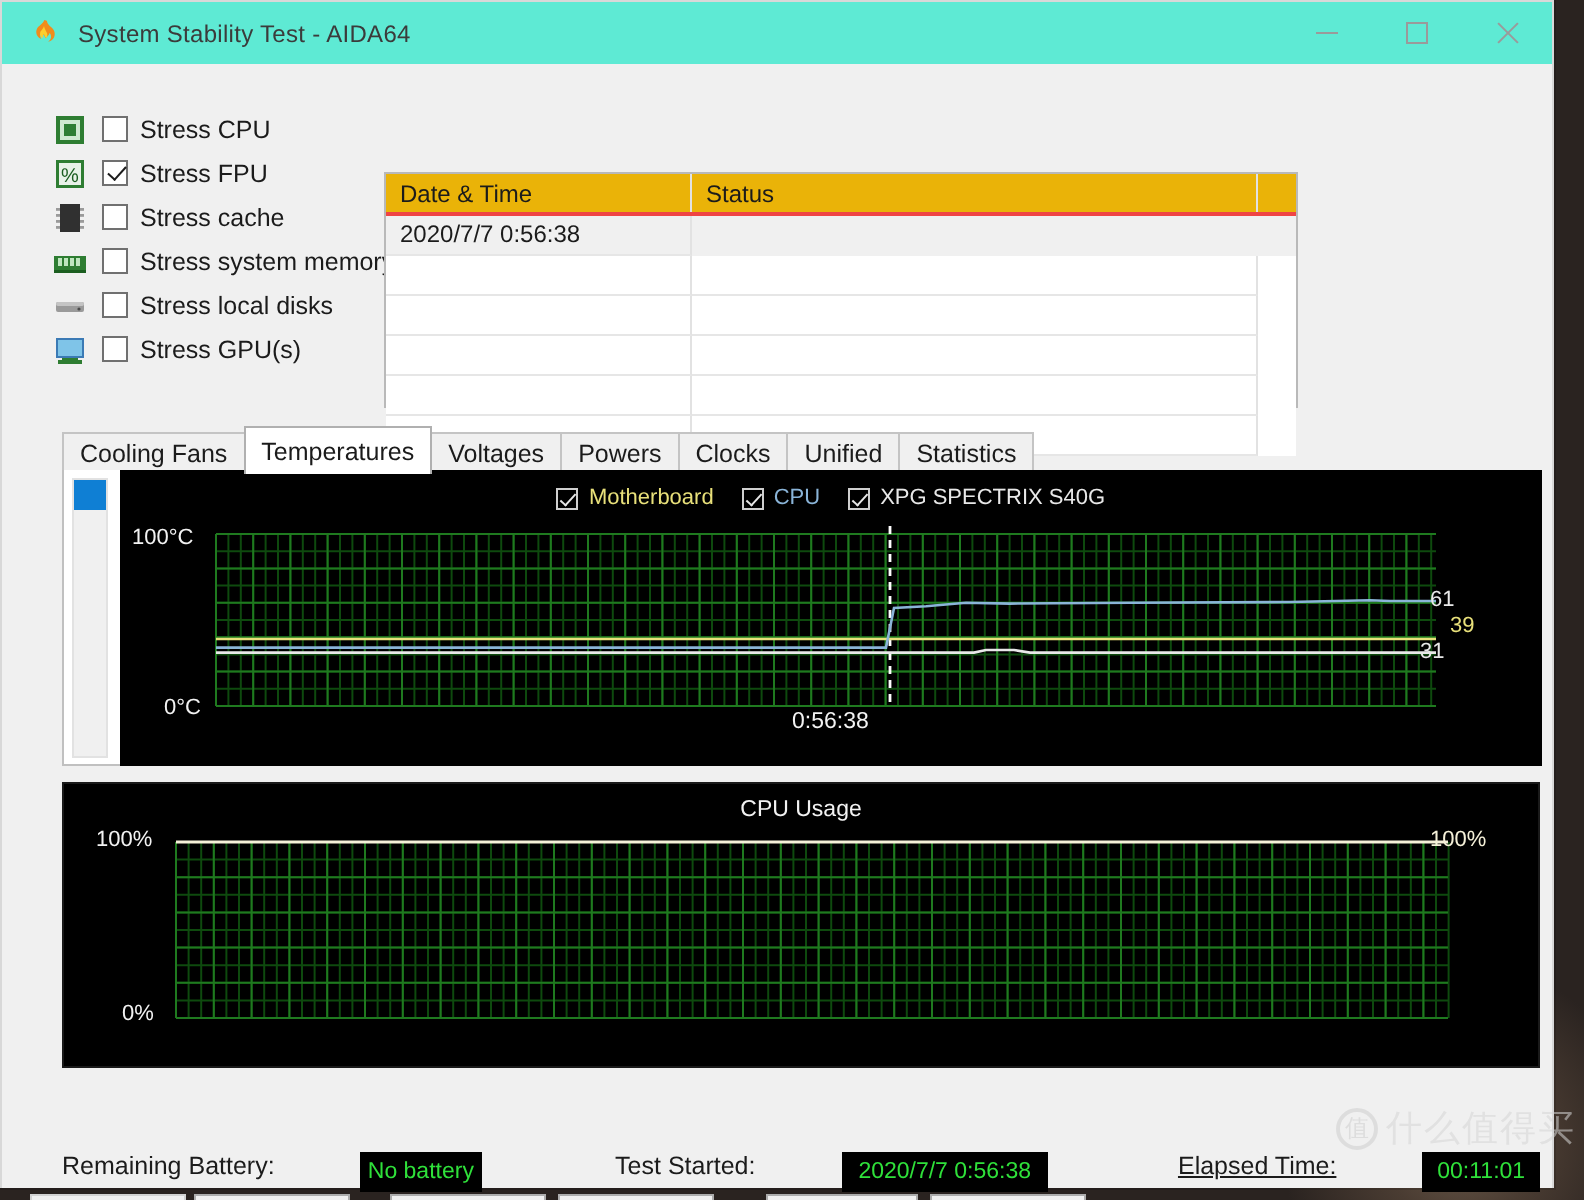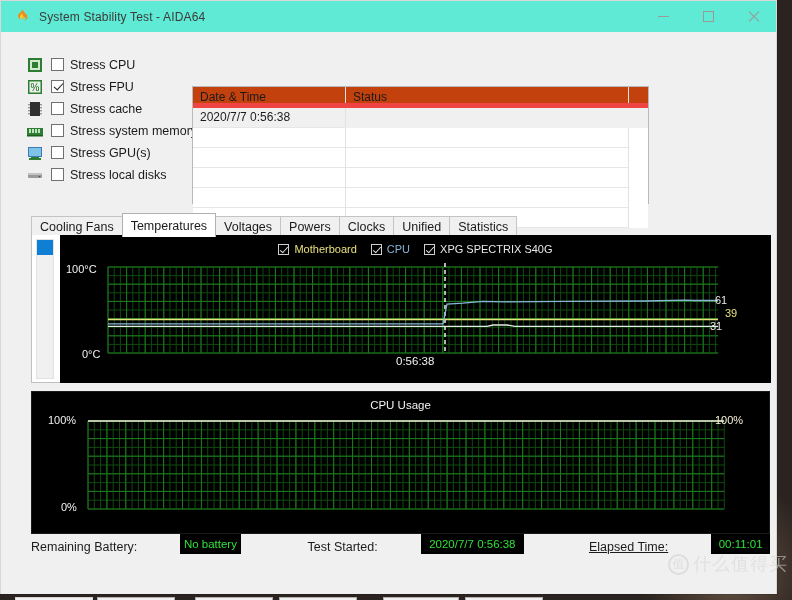--- a/index.html
+++ b/index.html
@@ -123,22 +123,22 @@
   .log-table {
     position: absolute;
     left: 191px; top: 54px;
     width: 457px; height: 118px;
     background: #ffffff;
     border: 1px solid #b9b9b9;
   }
   .log-head {
     display: flex;
     height: 21px;
-    background: #c2410c;
-    border-bottom: 5px solid #ef4444;
+    background: #eab308;
+    border-bottom: 2px solid #ef4444;
   }
   .log-head div {
     font-size: 12px; color: #1b1b1b;
     padding: 3px 0 0 7px;
     border-right: 1px solid #e2e2e2;
     white-space: nowrap;
   }
   .col-dt { width: 153px; }
   .col-st { width: 283px; }
   .log-row {
@@ -250,23 +250,23 @@
     position: absolute;
     top: 7px; left: 0; width: 100%;
     text-align: center;
     color: #f2f2f2;
     font-size: 11.5px;
   }
 
   
   .status-row {
     position: absolute;
-    left: 30px; top: 498px;
+    left: 30px; top: 544px;
     width: 739px; height: 24px;
-    display: flex; align-items: flex-end; gap: 35px;
+    display: flex; align-items: flex-start; gap: 35px;
   }
   .st-label {
     font-size: 12.5px; color: #1b1b1b;
     white-space: nowrap;
   }
   .st-box {
     background: #000000;
     height: 20px;
     display: flex; align-items: center; justify-content: center;
     font-size: 11.5px;
@@ -395,36 +395,36 @@
                   <rect x="8" y="6" width="2" height="4"></rect>
                   <rect x="11" y="6" width="2" height="4"></rect>
                 </g>
                 <rect x="0" y="12" width="16" height="1.5" fill="#1b5e20"></rect>
               </svg></span>
             <span class="cb"></span>
             <span class="s-label">Stress system memory</span>
           </div>
           <div class="stress-row">
             <span class="s-icon"><svg viewBox="0 0 16 16">
+                <rect x="1" y="6" width="14" height="5" rx="1" fill="#9a9a9a"></rect>
+                <rect x="1" y="6" width="14" height="2" rx="1" fill="#c4c4c4"></rect>
+                <circle cx="12.5" cy="9.5" r="0.8" fill="#4a4a4a"></circle>
+              </svg></span>
+            <span class="cb"></span>
+            <span class="s-label">Stress local disks</span>
+          </div>
+          <div class="stress-row">
+            <span class="s-icon"><svg viewBox="0 0 16 16">
                 <rect x="1" y="2" width="14" height="10" fill="#3b7ab5"></rect>
                 <rect x="2" y="3" width="12" height="8" fill="#7fc4e8"></rect>
                 <rect x="4" y="12" width="8" height="2" fill="#2e7d32"></rect>
                 <rect x="2" y="13" width="12" height="2" fill="#2e7d32"></rect>
               </svg></span>
             <span class="cb"></span>
             <span class="s-label">Stress GPU(s)</span>
-          </div>
-          <div class="stress-row">
-            <span class="s-icon"><svg viewBox="0 0 16 16">
-                <rect x="1" y="6" width="14" height="5" rx="1" fill="#9a9a9a"></rect>
-                <rect x="1" y="6" width="14" height="2" rx="1" fill="#c4c4c4"></rect>
-                <circle cx="12.5" cy="9.5" r="0.8" fill="#4a4a4a"></circle>
-              </svg></span>
-            <span class="cb"></span>
-            <span class="s-label">Stress local disks</span>
           </div>
         </div>
 
       <div class="log-table">
         <div class="log-head">
           <div class="col-dt">Date &amp; Time</div>
           <div class="col-st">Status</div>
         </div>
         <div id="log-body">
             <div class="log-row">

